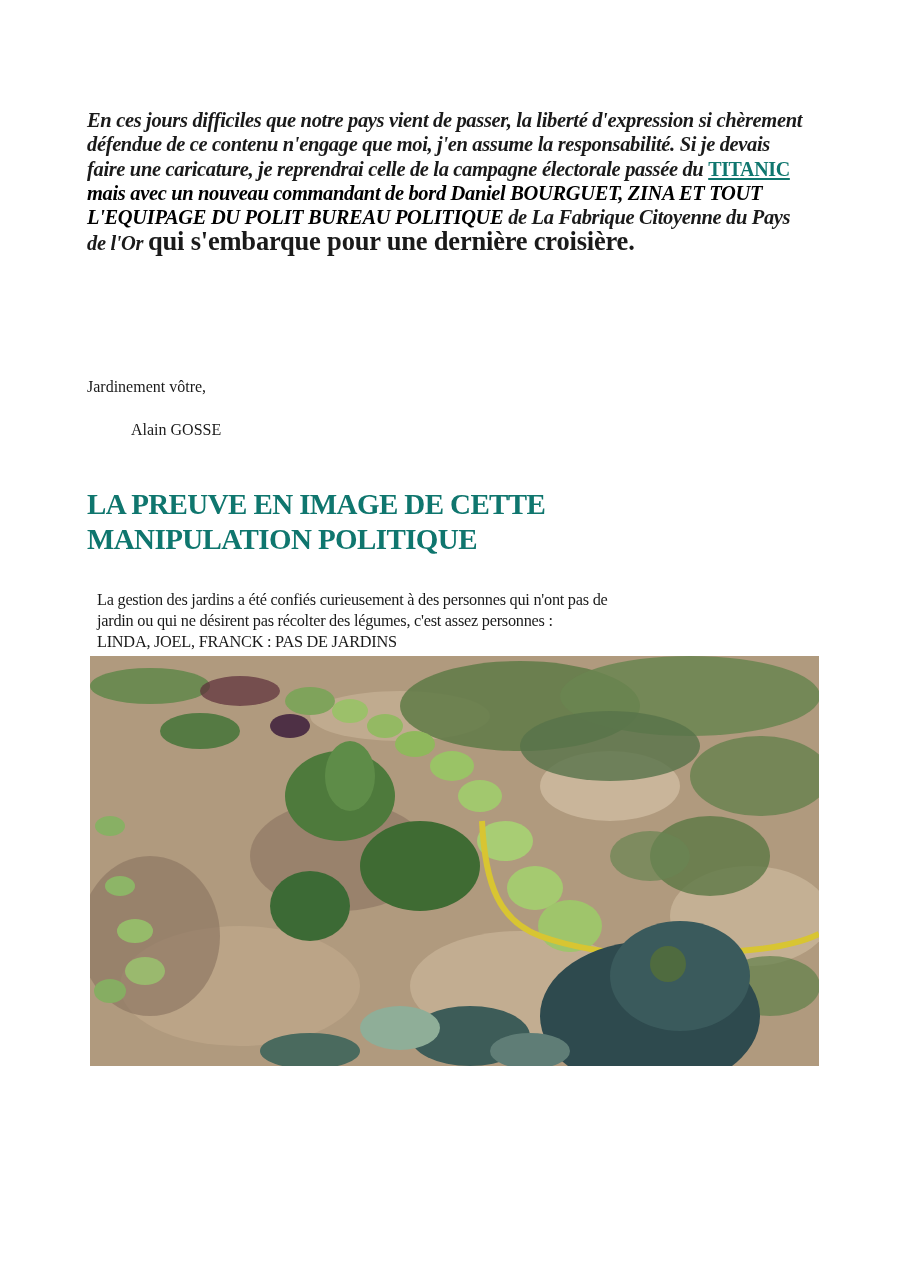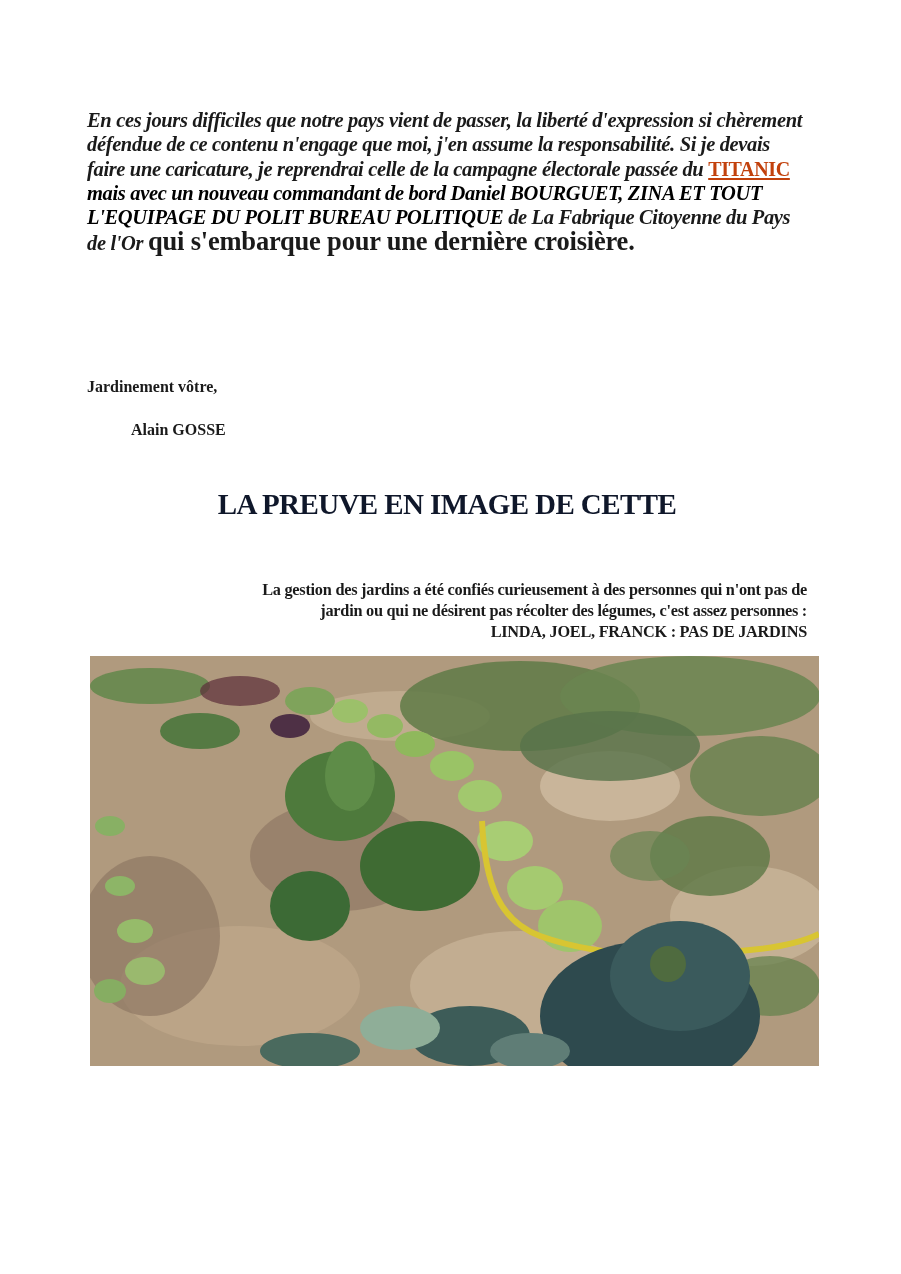--- a/index.html
+++ b/index.html
@@ -31,68 +31,66 @@
       font-size: 20.5px;
       line-height: 24.3px;
       letter-spacing: -0.35px;
       color: #1a1a1a;
       margin: 0;
     }
     .intro .titanic {
       font-style: normal;
       text-decoration: underline;
       text-underline-offset: 2px;
-      color: #c2410c;
+      color: #0f766e;
       font-size: 20px;
     }
     .intro .red {
       color: #000000;
     }
     .intro .big {
       font-style: normal;
       font-size: 26.5px;
       letter-spacing: -0.2px;
       font-family: Liberation Serif, serif;
     }
     .closing {
       position: absolute;
       left: 87px;
-      font-weight: bold;
+      font-weight: normal;
       font-size: 16px;
       margin: 0;
       color: #1a1a1a;
     }
     .closing.one { top: 378px; }
     .closing.two { top: 421px; margin-left: 44px; }
     .heading {
       position: absolute;
       left: 87px;
       top: 487px;
       width: 720px;
       margin: 0;
       font-family: "Liberation Serif", serif;
       font-weight: bold;
       font-size: 29px;
       line-height: 35px;
       letter-spacing: -0.6px;
-      color: #0f172a;
-      text-align: center;
+      color: #0f766e;
     }
     .body-para {
       position: absolute;
       left: 87px;
       top: 579px;
       width: 720px;
-      margin: 0;
-      font-weight: bold;
+      margin: 10px;
+      font-weight: normal;
       font-size: 16.3px;
       line-height: 21px;
       letter-spacing: -0.25px;
       color: #1a1a1a;
-      text-align: right;
     }
     .photo {
       position: absolute;
       left: 90px;
       top: 656px;
       width: 729px;
       height: 410px;
       overflow: hidden;
       background: #a89478;
     }
@@ -103,20 +101,21 @@
 
 <div class="page">
 
   <p class="intro"><span>En ces jours difficiles que notre pays vient de passer, la liberté d'expression si chèrement défendue de ce contenu n'engage que moi, j'en assume la responsabilité. Si je devais faire une caricature, je reprendrai celle de la campagne électorale passée du </span><span class="titanic">TITANIC </span><span class="red">mais avec un nouveau commandant de bord Daniel BOURGUET, ZINA ET TOUT L'EQUIPAGE DU POLIT BUREAU POLITIQUE</span><span> de La Fabrique Citoyenne du Pays de l'Or </span><span class="big">qui s'embarque pour une dernière croisière.</span></p>
 
   <p class="closing one">Jardinement vôtre,</p>
   <p class="closing two">Alain GOSSE</p>
 
   <h1 class="heading">
     <span>LA PREUVE EN IMAGE DE CETTE</span><br>
+    <span>MANIPULATION POLITIQUE</span>
   </h1>
 
   <p class="body-para">
     <span>La gestion des jardins a été confiés curieusement à des personnes qui n'ont pas de</span><br>
     <span>jardin ou qui ne désirent pas récolter des légumes, c'est assez personnes :</span><br>
     <span>LINDA, JOEL, FRANCK : PAS DE JARDINS</span>
   </p>
 
   <div class="photo" title="Photo of a vegetable garden with lettuces, chard, broccoli plants, weeds and a yellow garden hose on dry soil">
     <svg width="729" height="410" viewBox="0 0 729 410">

